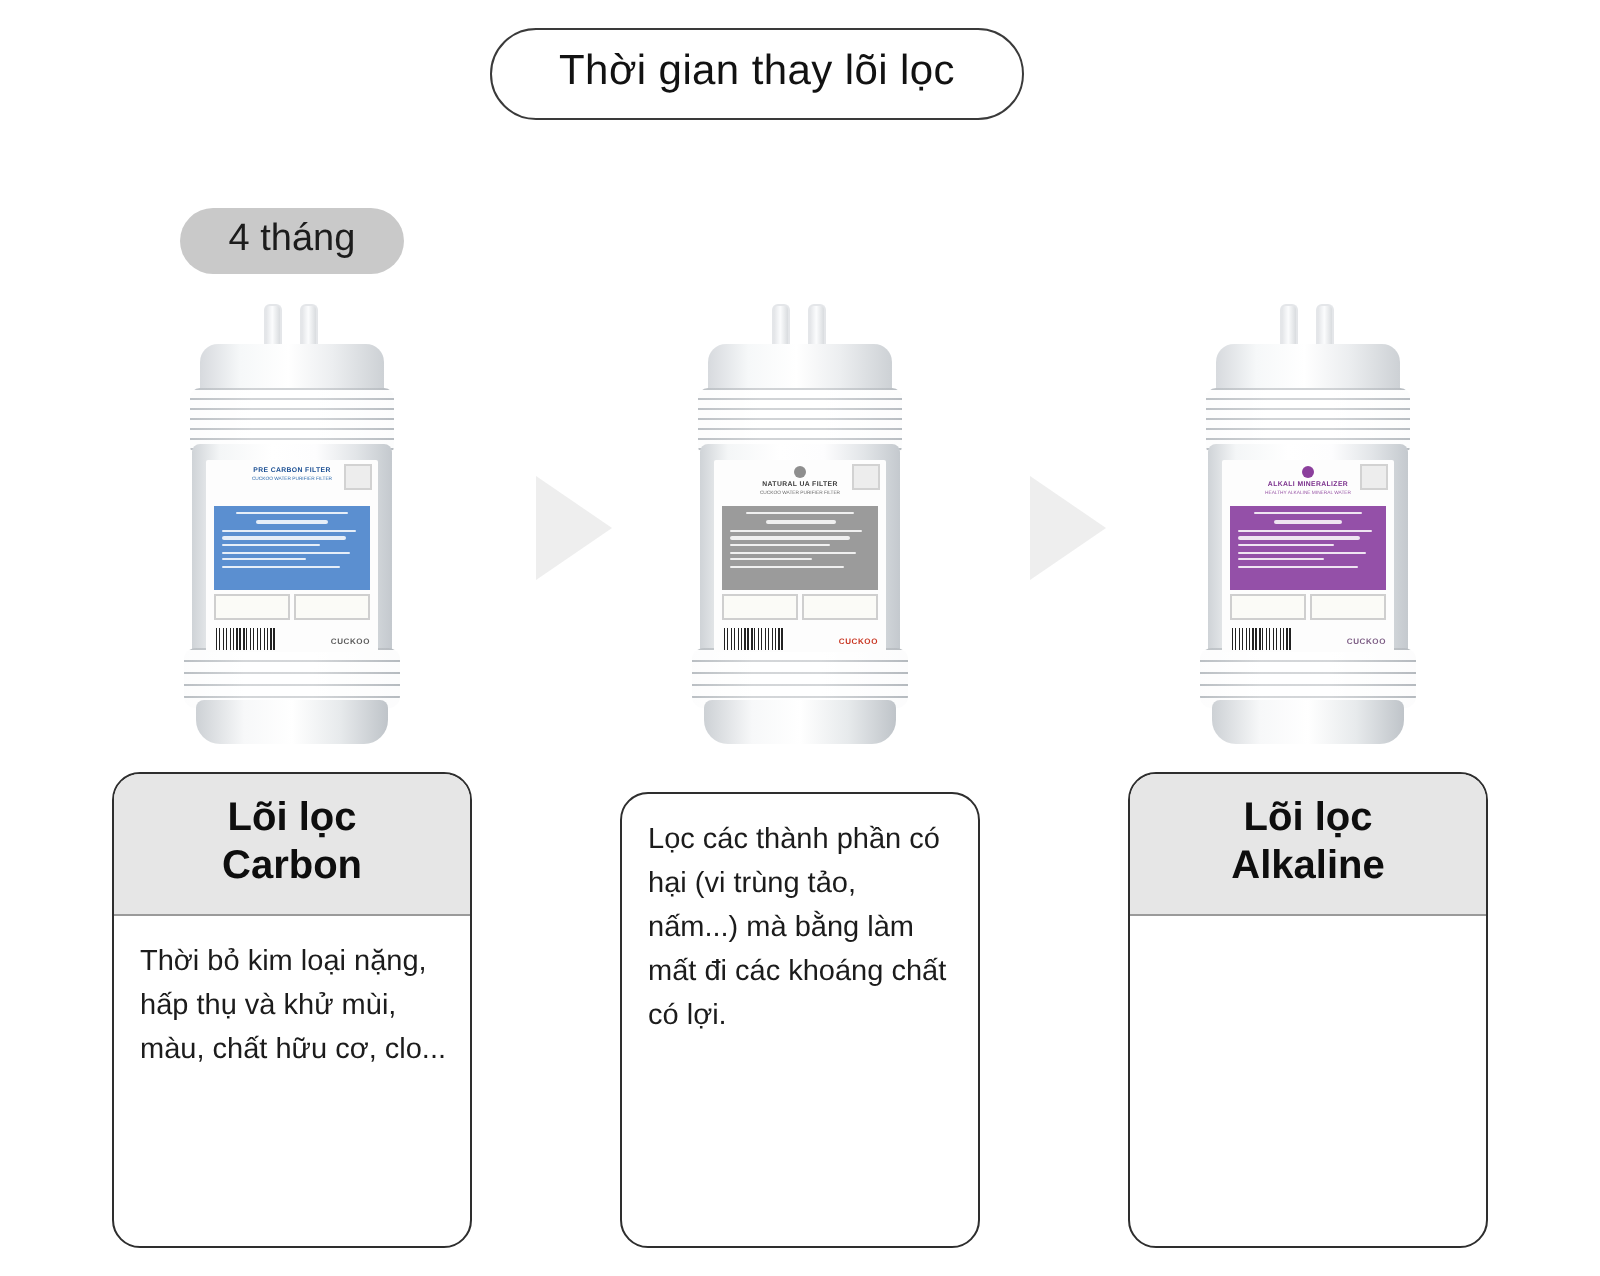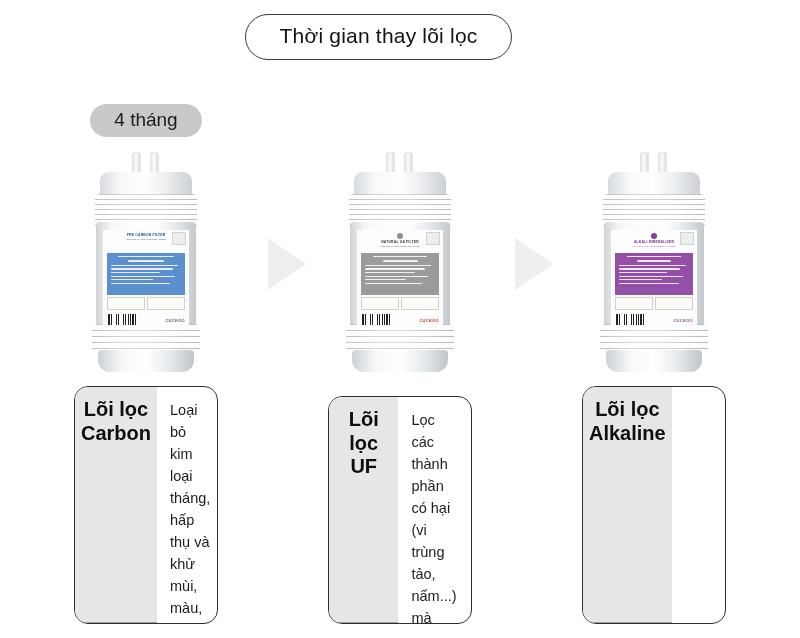--- a/index.html
+++ b/index.html
@@ -274,27 +274,27 @@
     border-top: 26px solid transparent;
     border-bottom: 26px solid transparent;
     border-left: 38px solid #eeeeee;
   }
   .arrow.a1 { left: 268px; }
   .arrow.a2 { left: 515px; }
 
   
   .card {
     position: absolute;
-    width: 144px;
+    width: 180px;
     background: #ffffff;
     border: 1.6px solid #2e2e2e;
     border-radius: 14px;
     overflow: hidden;
     display: flex;
-    flex-direction: row;
+    flex-direction: column;
   }
   .card.tall { top: 386px; height: 238px; }
   .card.short { top: 396px; height: 228px; }
   .card-head {
     background: #e6e6e6;
     border-bottom: 1.2px solid #9a9a9a;
     text-align: center;
     font-size: 20px;
     font-weight: 700;
     line-height: 1.18;
@@ -360,21 +360,21 @@
           </div>
         </div>
       </div>
     </div>
 
     <div class="card tall">
       <div class="card-head">
         <span>Lõi lọc</span><br>
         <span>Carbon</span>
       </div>
-      <div class="card-body">Loại bỏ kim loại tháng, hấp thụ và khử mùi, màu, chất hữu cơ, clo...</div>
+      <div class="card-body">Thời bỏ kim loại nặng, hấp thụ và khử mùi, màu, chất hữu cơ, clo...</div>
     </div>
   </div>
 
   <div class="column">
 
     <div class="cartridge">
       <div class="cart-inner">
         <div class="nozzle n1"></div>
         <div class="nozzle n2"></div>
         <div class="cap"></div>
@@ -406,23 +406,20 @@
           </div>
           <div class="lbl-foot">
             <div class="barcode"></div>
             <div class="brand">CUCKOO</div>
           </div>
         </div>
       </div>
     </div>
 
     <div class="card short">
-      <div class="card-head">
-        <span>Lõi lọc UF</span>
-      </div>
       <div class="card-body">Lọc các thành phần có hại (vi trùng tảo, nấm...) mà bằng làm mất đi các khoáng chất có lợi.</div>
     </div>
   </div>
 
   <div class="column">
 
     <div class="cartridge">
       <div class="cart-inner">
         <div class="nozzle n1"></div>
         <div class="nozzle n2"></div>

